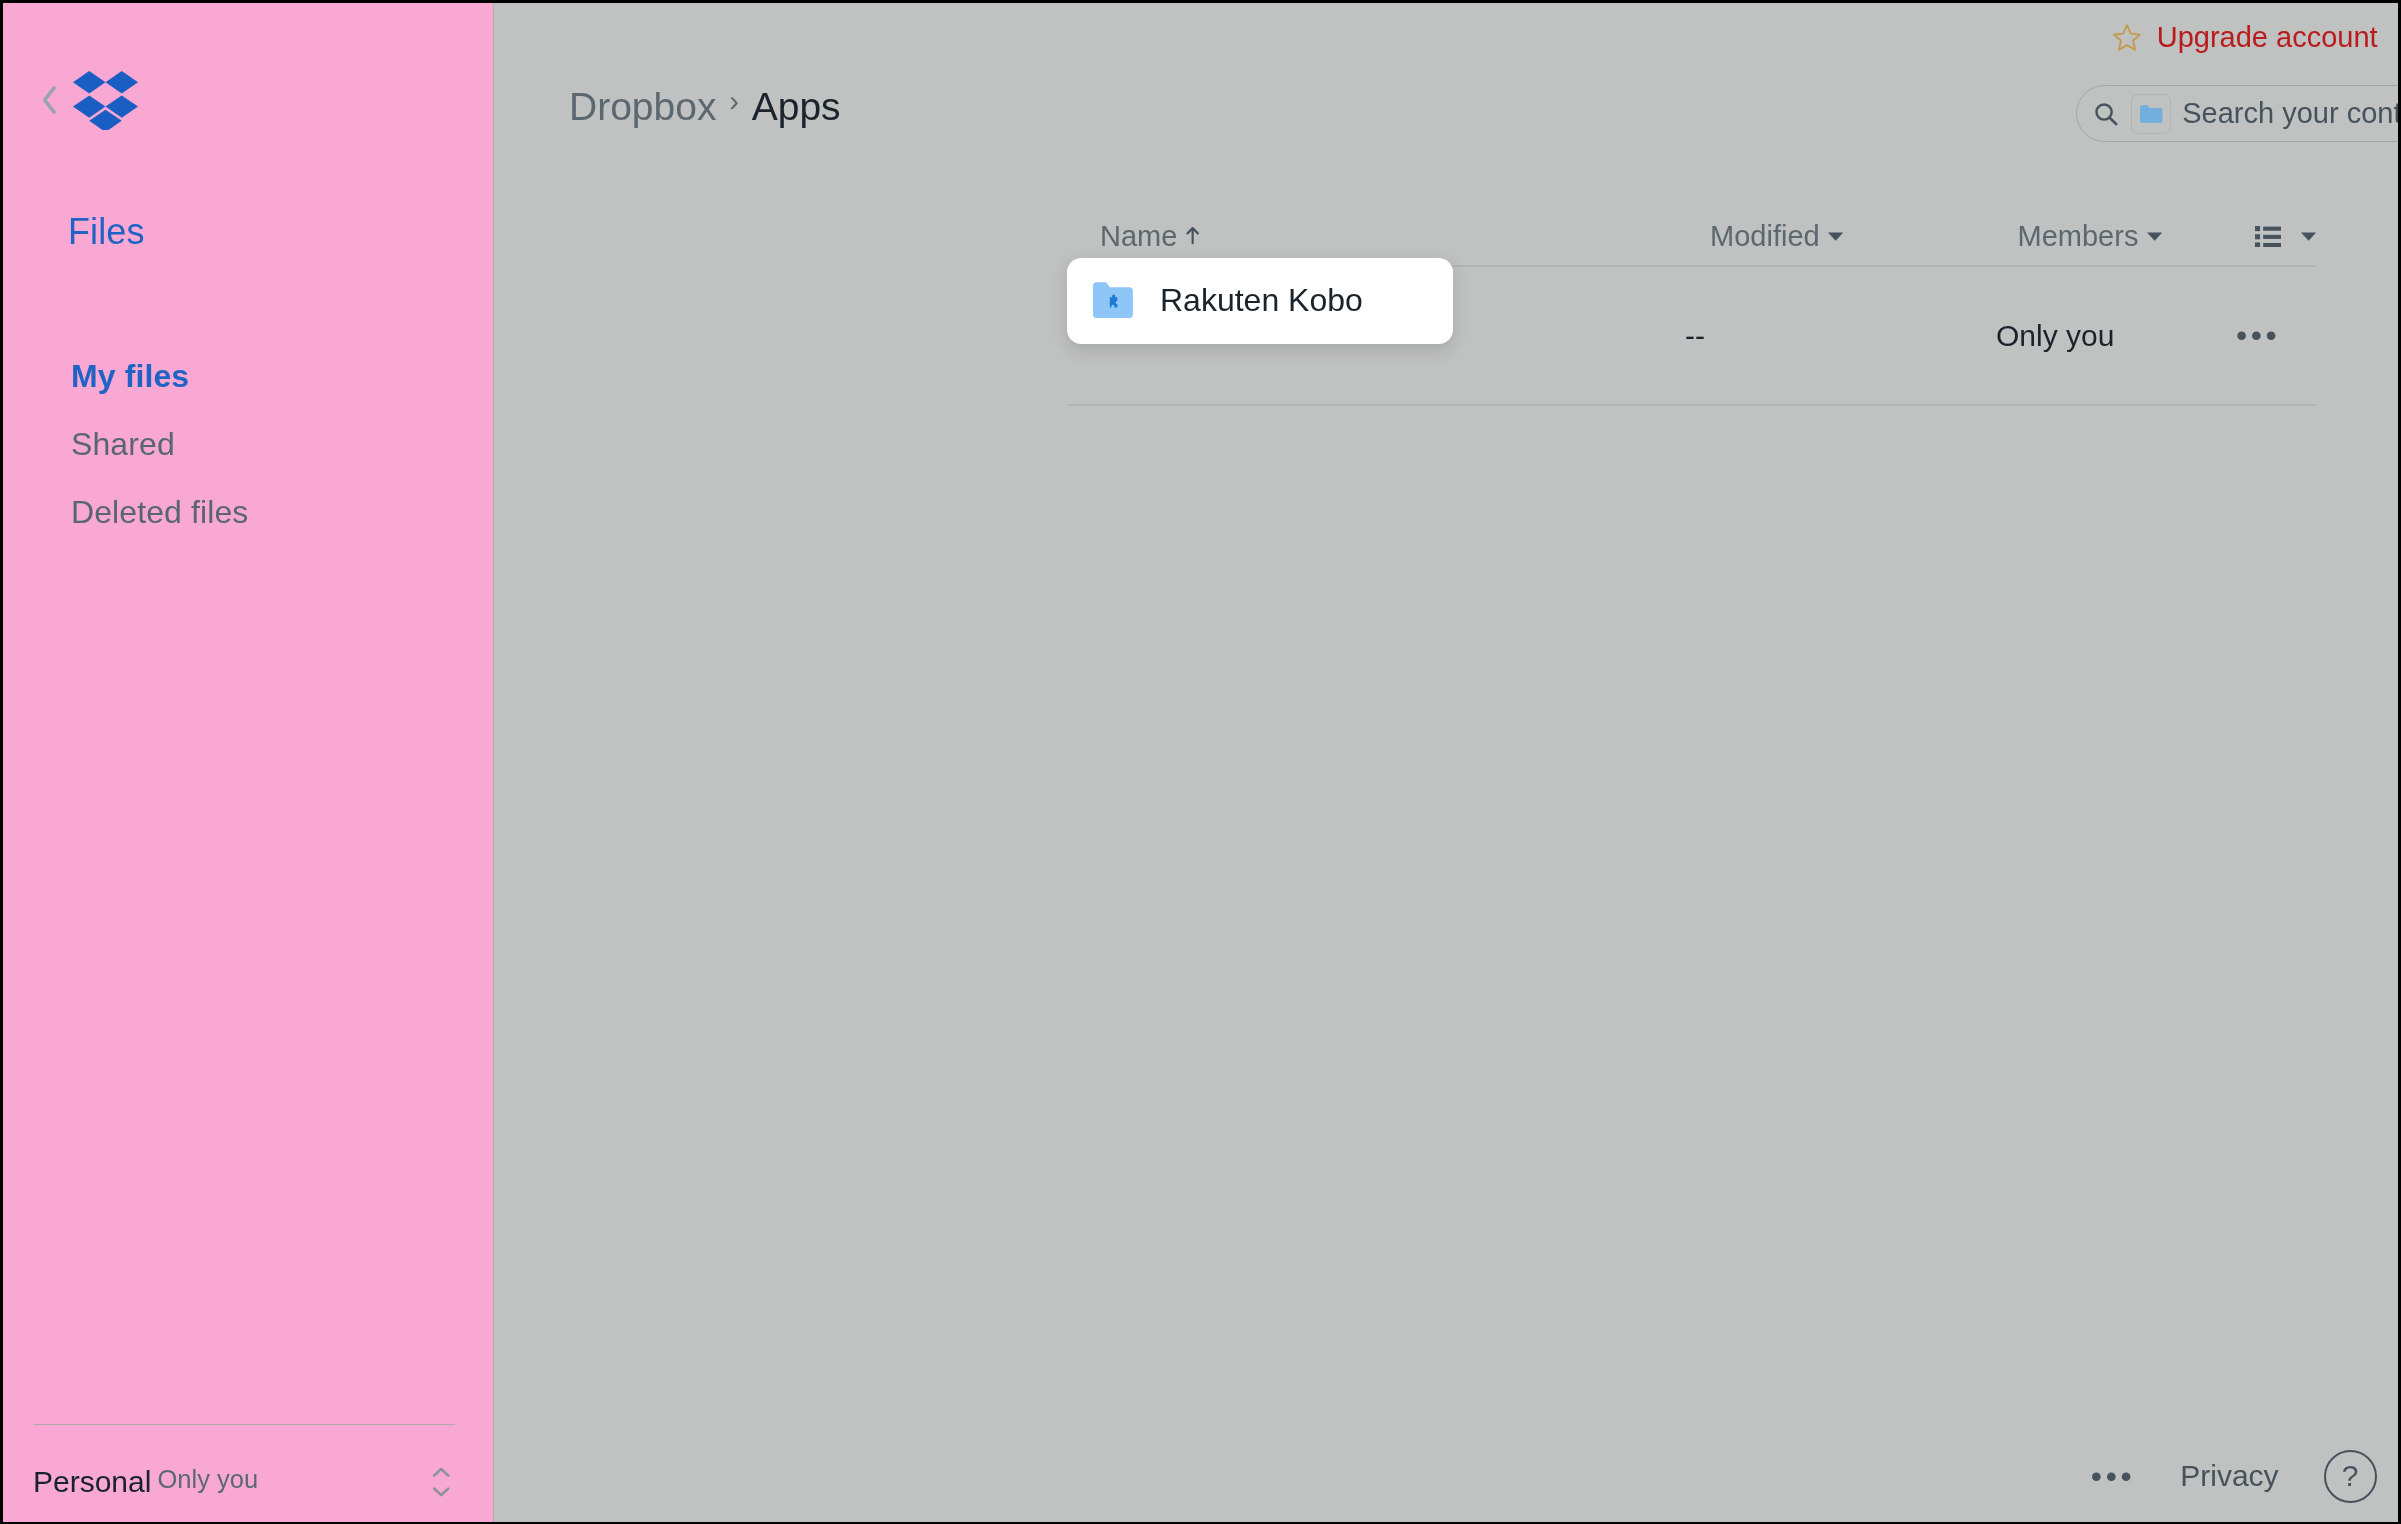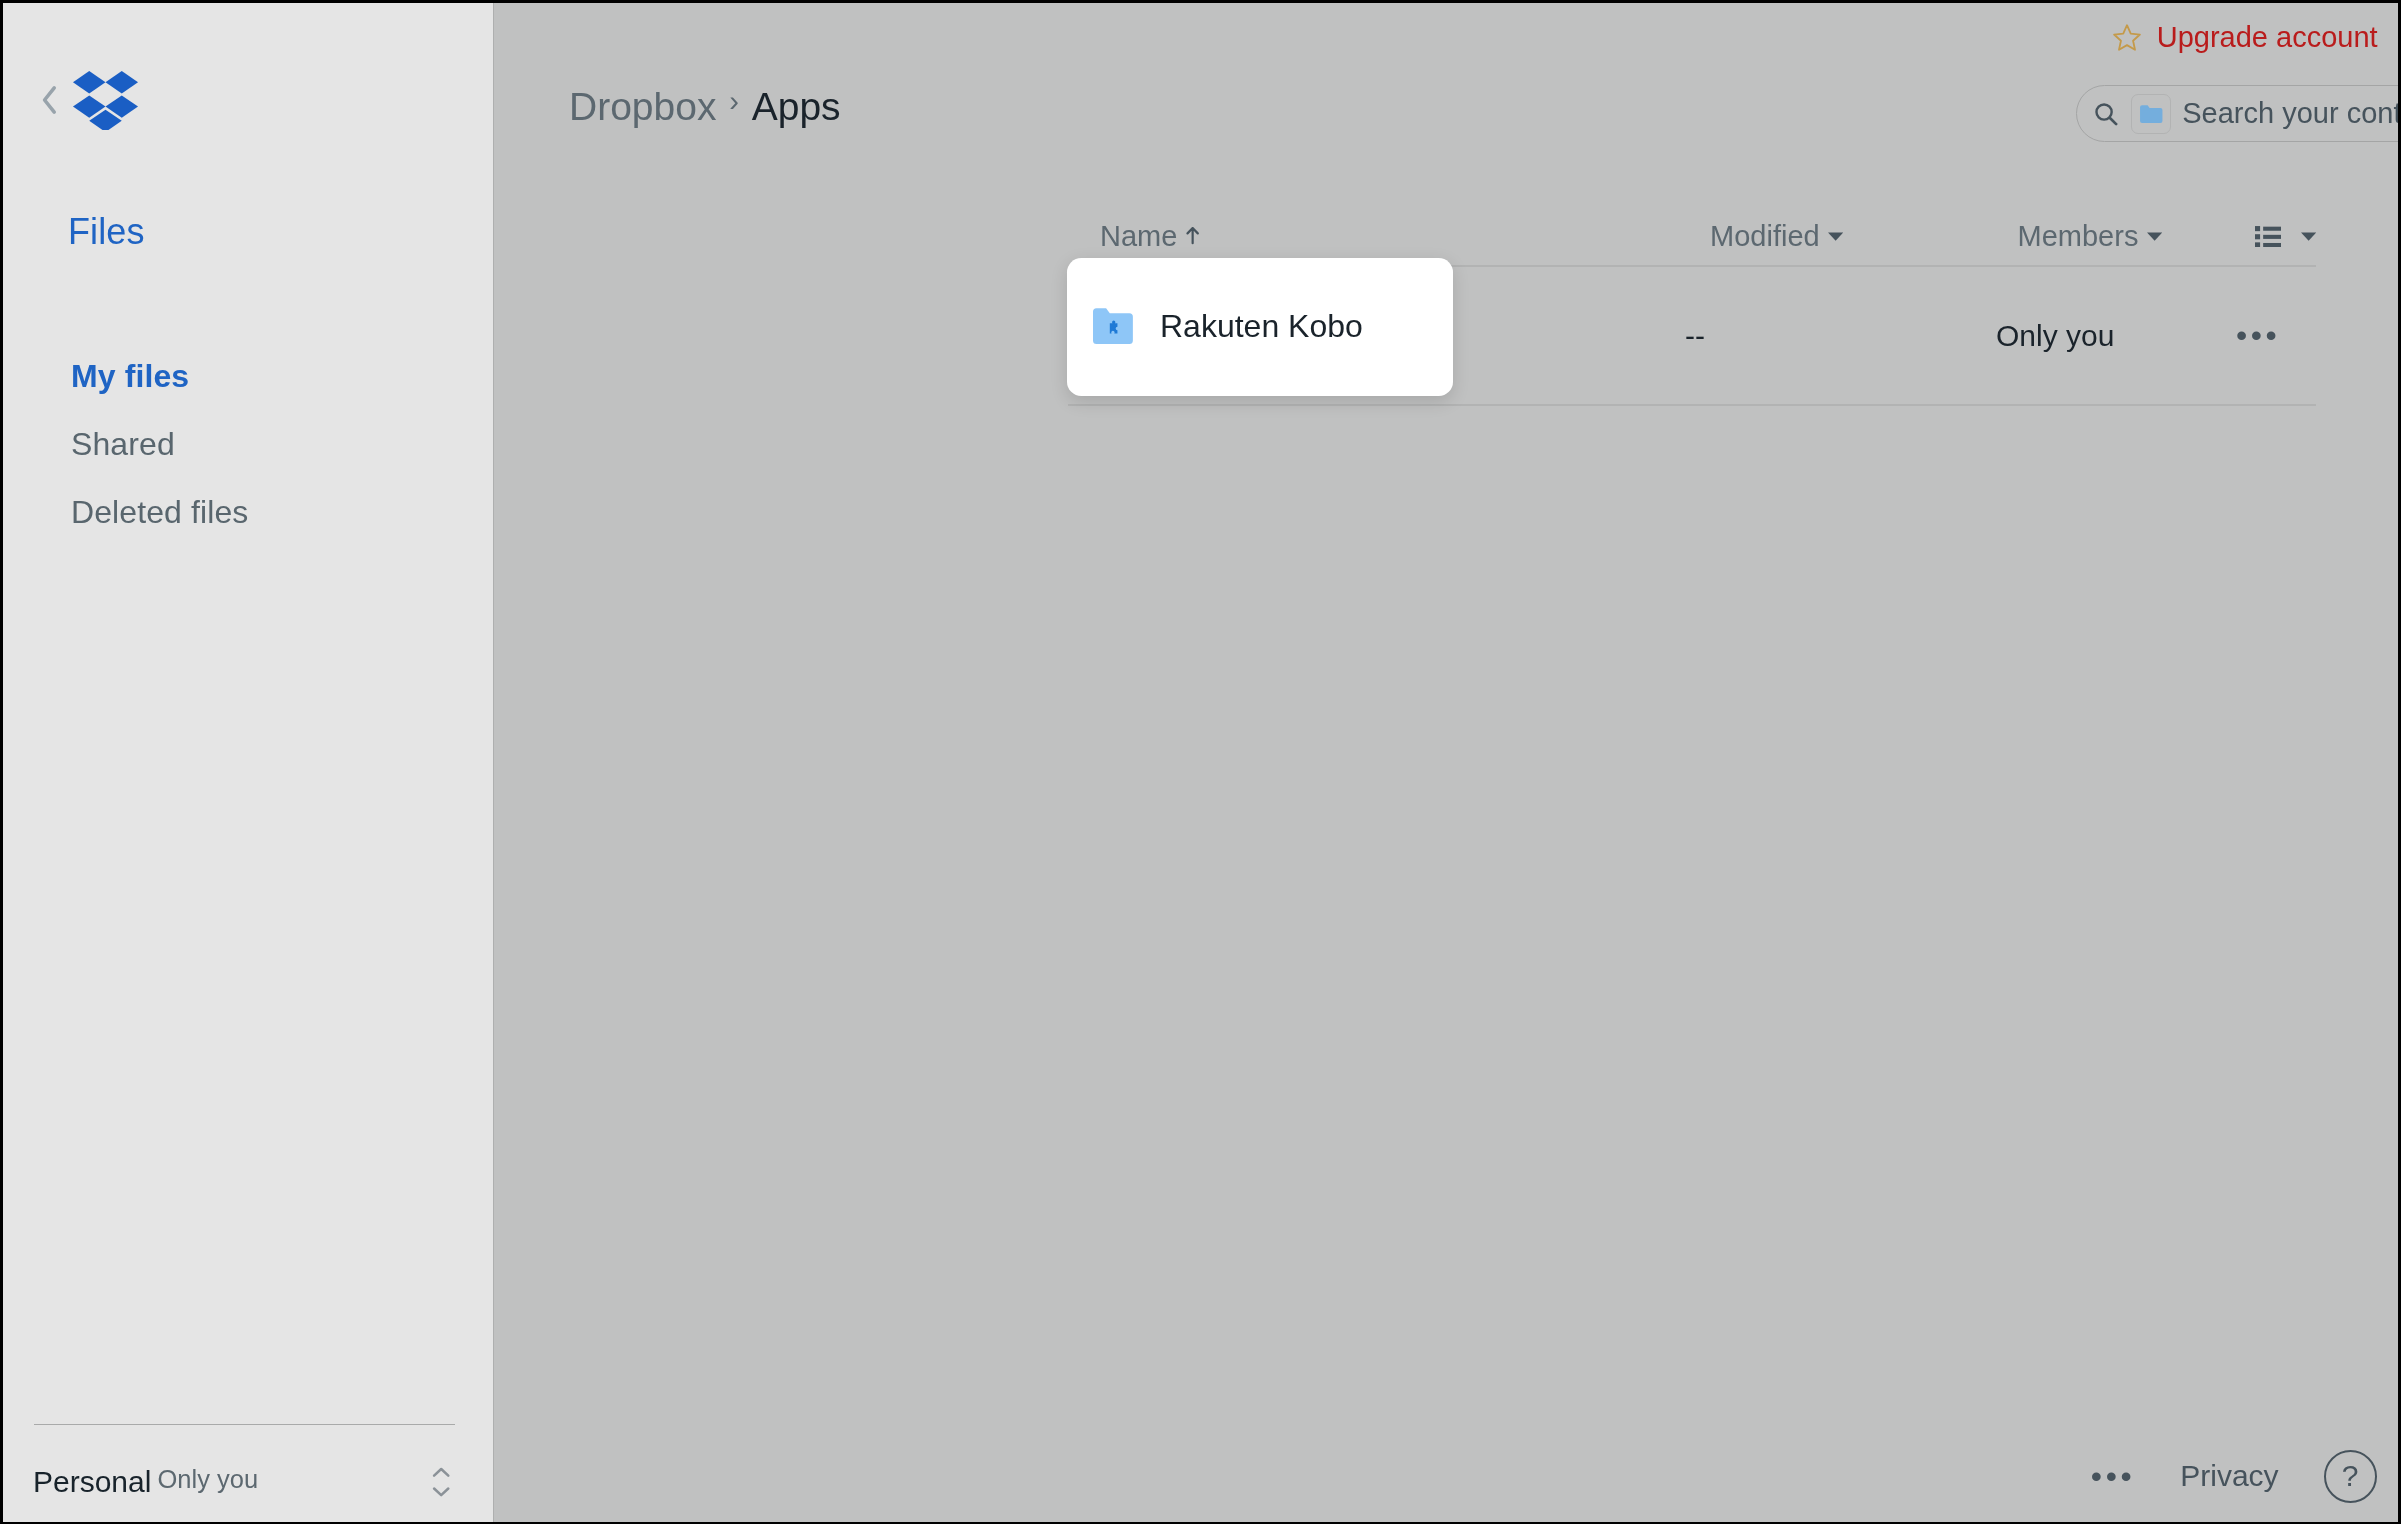--- a/index.html
+++ b/index.html
@@ -27,21 +27,21 @@
     display: flex;
     overflow: hidden;
   }
 
   
   #sidebar {
     position: relative;
     width: 491px;
     flex: 0 0 491px;
     height: 100%;
-    background: #e5e5e5;
+    background: #f9a8d4;
     border-right: 1.5px solid #aeafaf;
   }
 
   #logo-row {
     position: absolute;
     left: 36px;
     top: 66px;
     display: flex;
     align-items: center;
     gap: 11.2px;
@@ -210,21 +210,21 @@
     display: flex;
     align-items: center;
     border-bottom: 2px solid #b2b3b3;
   }
 
   #row-card {
     position: absolute;
     left: -1px;
     top: -9.2px;
     width: 386px;
-    height: 138px;
+    height: 86px;
     background: #ffffff;
     border-radius: 14.3px;
     box-shadow: 0 5.1px 17.3px rgba(0,0,0,0.13);
     display: flex;
     align-items: center;
     padding-left: 23.5px;
     gap: 22.5px;
     cursor: pointer;
   }
   #row-name {

